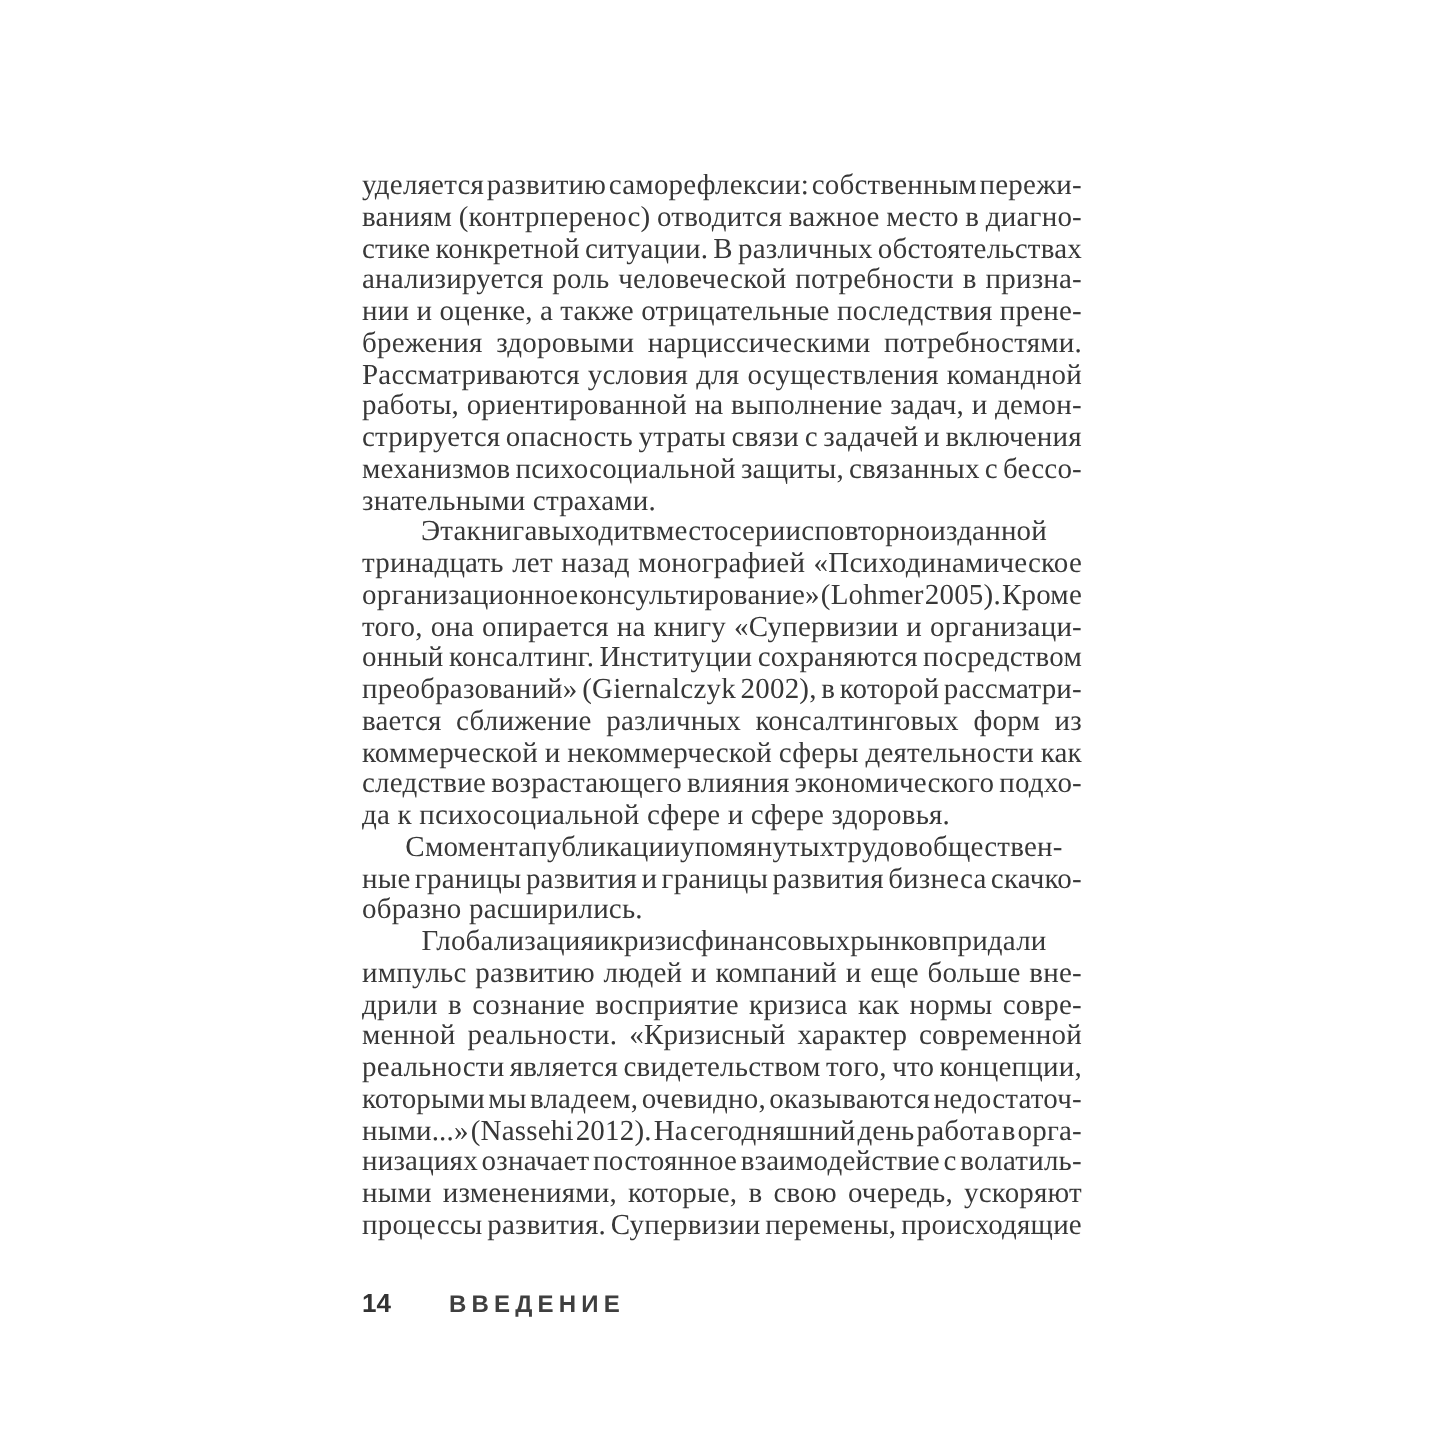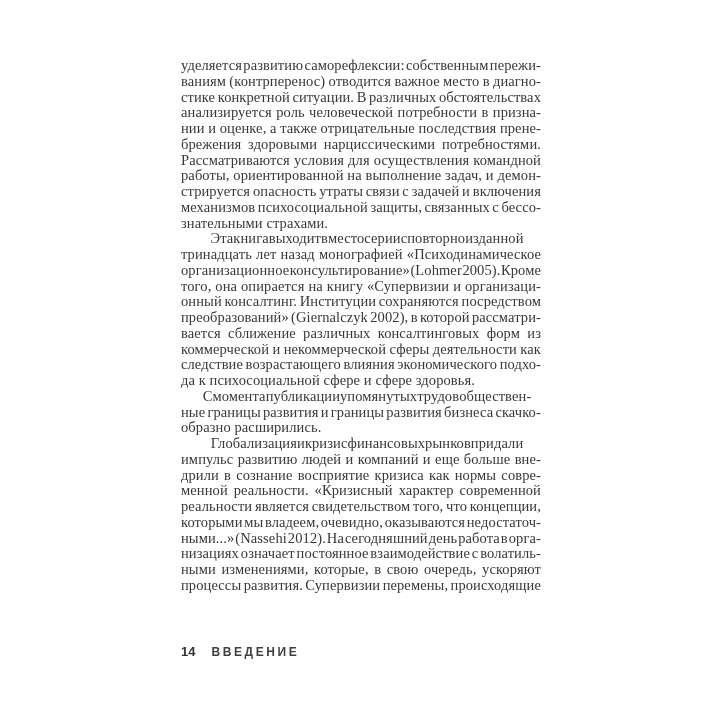--- a/index.html
+++ b/index.html
@@ -11,21 +11,21 @@
     position: relative;
     width: 720px;
     height: 720px;
     background: #ffffff;
     overflow: hidden;
     font-family: "Liberation Serif", serif;
   }
   .text-block {
     position: absolute;
     left: 181px;
-    top: 58px;
+    top: 86px;
     width: 360px;
     color: #383838;
   }
   .line {
     height: 15.75px;
     line-height: 15.75px;
     font-size: 14.5px;
     white-space: nowrap;
     letter-spacing: 0.1px;
   }
@@ -36,21 +36,21 @@
   .line.indent {
     padding-left: 12px;
     justify-content: center;
   }
   .footer {
     position: absolute;
     left: 181px;
     top: 644px;
     display: flex;
     align-items: center;
-    gap: 16px;
+    gap: 29px;
   }
   .pagenum {
     font-family: "Liberation Sans", sans-serif;
     font-size: 13px;
     font-weight: 600;
     color: #333333;
   }
   .section {
     font-family: "Liberation Sans", sans-serif;
     font-size: 12px;

